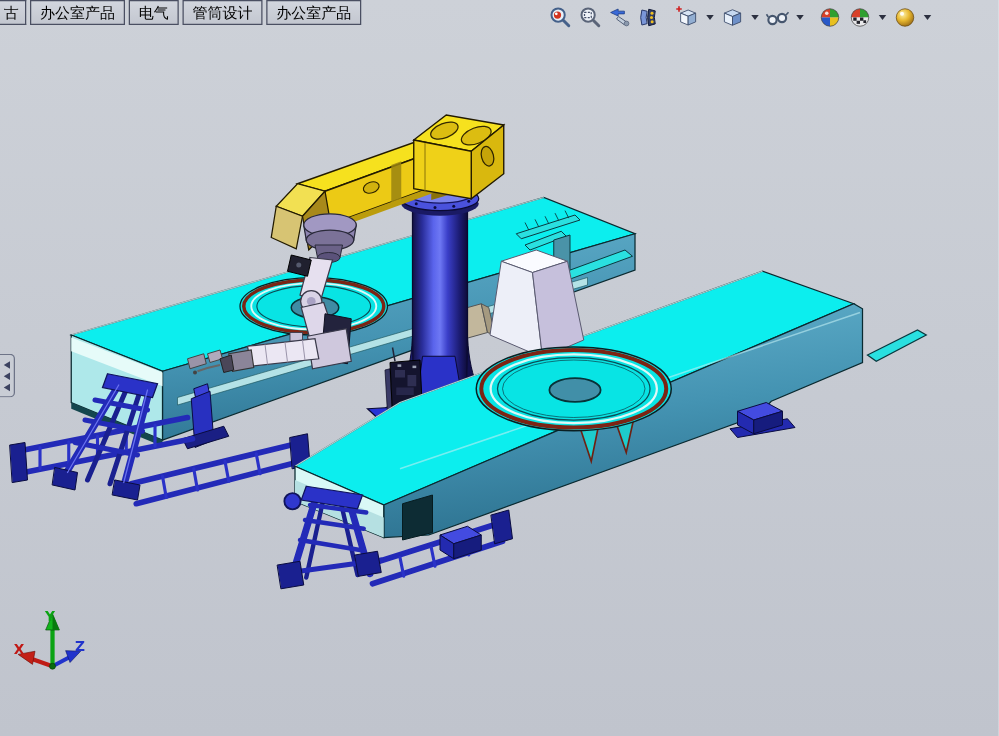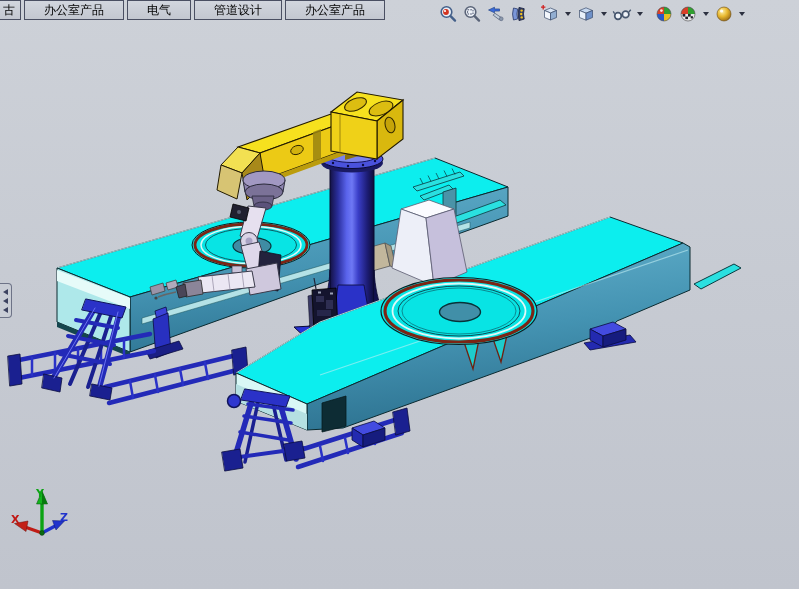--- a/index.html
+++ b/index.html
@@ -18,21 +18,21 @@
   }
   .scene-svg{position:absolute;left:0;top:0;}
   
   .tabbar{
     position:absolute;left:0;top:0;height:20px;display:flex;gap:3px;
     align-items:stretch;z-index:5;
   }
   .tab{
     border:1px solid #4a4f62;border-bottom:1px solid #4a4f62;
     background:linear-gradient(180deg,#d2d6de,#c3c7d0);
-    color:#000;font-size:12px;line-height:18px;padding:0 19px;
+    color:#000;font-size:12px;line-height:18px;padding:0 7px;
     white-space:nowrap;cursor:default;
   }
   .tab.cut{width:14px;padding:0 3px;border-left:none;overflow:hidden;}
   
   .hud{
     position:absolute;left:437px;top:2px;height:24px;display:flex;
     align-items:center;gap:2px;z-index:5;
   }
   .hud .btn{width:22px;height:22px;display:flex;align-items:center;justify-content:center;}
   .hud .drop{width:0;height:0;border-left:3.5px solid transparent;
@@ -47,21 +47,21 @@
   .tri-l{width:0;height:0;border-top:3.5px solid transparent;border-bottom:3.5px solid transparent;
     border-right:5px solid #3c4260;margin:1.5px 0;}
 </style>
 </head>
 <body>
 
 <div class="tabbar">
   <div class="tab cut"><span>古</span></div>
   <div class="tab"><span>办公室产品</span></div>
   <div class="tab"><span>电气</span></div>
-  <div class="tab"><span>管道设计</span></div>
+  <div class="tab"><span>管筒设计</span></div>
   <div class="tab"><span>办公室产品</span></div>
 </div>
 
 <div class="hud">
   <div class="btn">
     <svg width="20" height="20">
         <circle cx="8.5" cy="8" r="5.3" fill="#e9f0f8" stroke="#44608a" stroke-width="1.6"></circle>
         <line x1="12.6" y1="12.2" x2="17" y2="16.6" stroke="#44608a" stroke-width="2.4" stroke-linecap="round"></line>
         <circle cx="8" cy="8" r="2.9" fill="#d23420"></circle>
         <circle cx="7" cy="7" r="1.1" fill="#fff"></circle>

